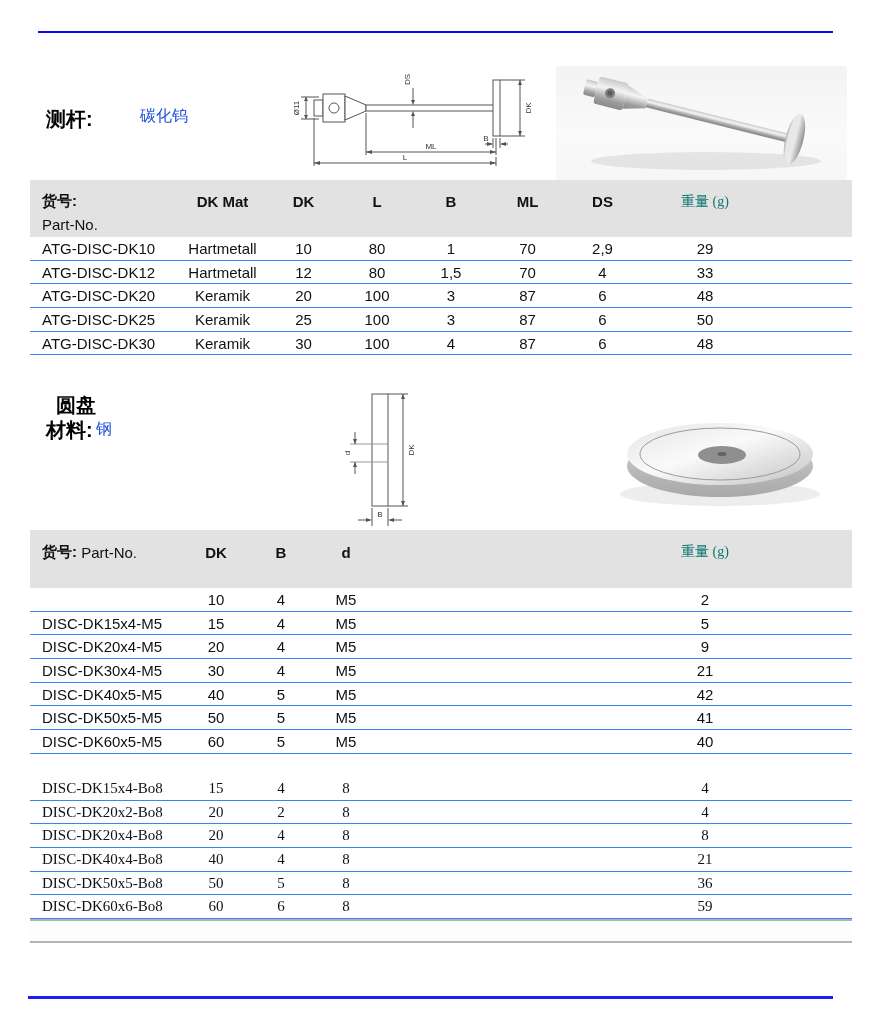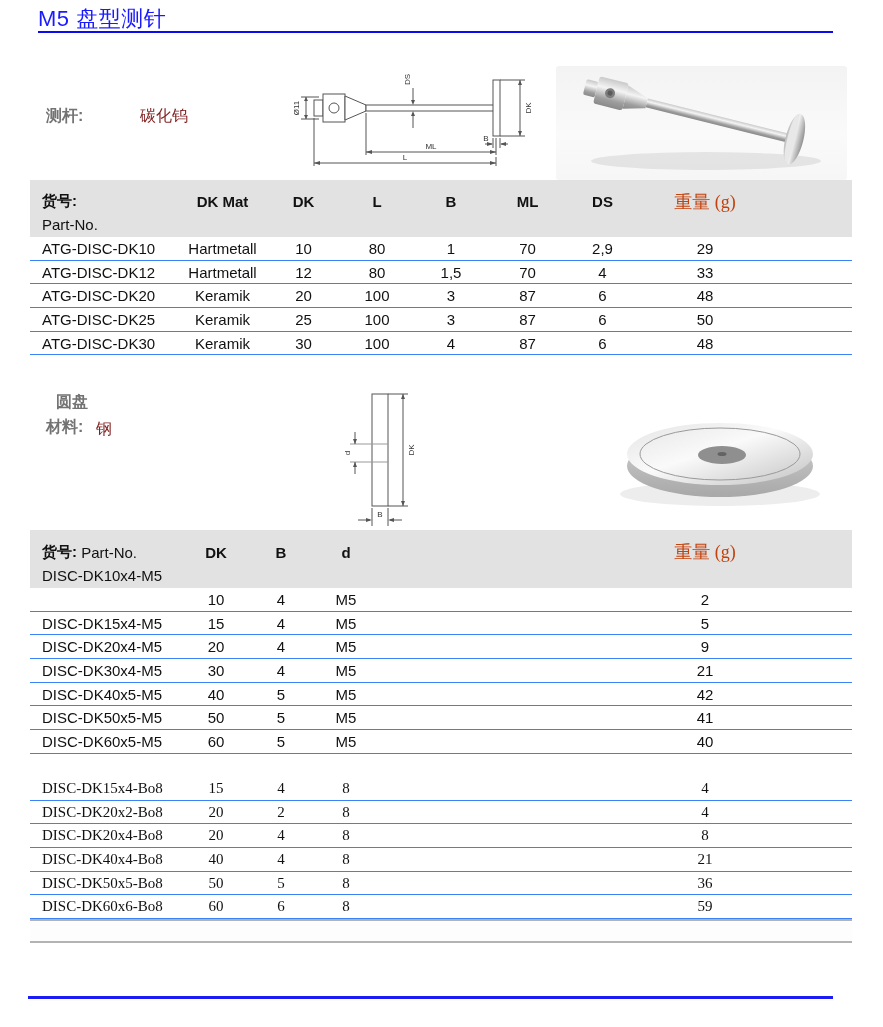--- a/index.html
+++ b/index.html
@@ -2,53 +2,52 @@
 <html><head>
 <meta charset="utf-8">
 <style>
   * { margin:0; padding:0; box-sizing:border-box; }
   html,body { width:883px; height:1027px; background:#ffffff; font-family:"Liberation Sans", sans-serif; color:#111; }
   .page { position:relative; width:883px; height:1027px; background:#fff; overflow:hidden; }
 
   .title { position:absolute; left:38px; top:4px; font-size:22px; color:#1a1aff; letter-spacing:0.5px; }
   .title-rule { position:absolute; left:38px; top:31px; width:795px; border-top:2px solid #0b0bf0; }
 
-  .sec-label { position:absolute; font-size:16px; font-weight:bold; color:#737373; }
-  .sec-value { position:absolute; font-size:16px; font-family:"Liberation Serif", serif; color:#7f1d1d; }
+  .sec-label { position:absolute; font-size:20px; font-weight:bold; color:#000000; }
+  .sec-value { position:absolute; font-size:16px; font-family:"Liberation Serif", serif; color:#1d4ed8; }
 
   .drawing { position:absolute; }
   .drawing svg text { font-family:"Liberation Sans", sans-serif; font-size:8px; fill:#333; }
 
   .photo { position:absolute; background:linear-gradient(180deg,#f3f3f3 0%,#fafafa 60%,#f6f6f6 100%); border-radius:3px; }
 
   .tbl-header { position:absolute; left:30px; width:822px; background:#e2e2e2; display:grid; }
   .t1-cols { grid-template-columns:150px 85px 77px 70px 78px 75px 75px 130px 1fr; }
   .t2-cols { grid-template-columns:150px 72px 58px 72px 258px 130px 1fr; }
   .h1 { height:57px; grid-template-rows:31px 26px; }
   .h2 { height:58px; grid-template-rows:32px 26px; }
   .hc { display:flex; align-items:center; justify-content:center; font-weight:bold; font-size:15px;margin-top:12px; }
   .hc-left { justify-content:flex-start; padding-left:12px; }
   .hc-normal { font-weight:normal; }
-  .hc-serif { font-weight:normal; font-family:"Liberation Serif", serif; font-size:18px; color:#c2410c; }
+  .hc-serif { font-weight:normal; font-family:"Liberation Serif", serif; font-size:14px; color:#0f766e; }
   .hc-sub { display:flex; align-items:center; font-size:15px; padding-left:12px; }
 
   .rows { position:absolute; left:30px; width:822px; }
   .t-row { display:grid; height:23.7px; align-items:center; border-bottom:1px solid #3b82f6; font-size:15px; }
   .c-pn { padding-left:12px; text-align:left; white-space:nowrap; }
   .c-num { text-align:center; }
 
   .band { position:absolute; left:30px; top:919px; width:822px; height:24px; border-top:2px solid #b3b3b3; border-bottom:2px solid #b3b3b3; background:#fdfdfd; }
   .bottom-rule { position:absolute; left:28px; top:996px; width:805px; border-top:3px solid #1c1cf5; }
 </style>
 </head>
 <body>
 
 <div class="page">
 
-  <div class="title">M5 盘型测针</div>
   <div class="title-rule"></div>
 
   <div class="sec-label" style="left:46px; top:106px;">测杆:</div>
   <div class="sec-value" style="left:140px; top:106px;">碳化钨</div>
 
   <div class="drawing" style="left:293px; top:58px; width:257px; height:112px;">
     <svg width="257" height="112" viewBox="0 0 257 112">
       <g stroke="#555" stroke-width="1" fill="none">
 
         <line x1="8" y1="39" x2="26" y2="39"></line>
@@ -257,21 +256,20 @@
     <div class="hc hc-left">
       <span style="font-weight:bold;">货号:</span>
       <span style="font-weight:normal; white-space:pre;"> Part-No.</span>
     </div>
     <div class="hc">DK</div>
     <div class="hc">B</div>
     <div class="hc">d</div>
     <div></div>
     <div class="hc hc-serif">重量 (g)</div>
     <div></div>
-    <div class="hc-sub hc-normal">DISC-DK10x4-M5</div>
   </div>
 
   <div class="rows" style="top:588px;">
   <div class="t-row t2-cols">
     <span class="c-pn"></span>
     <span class="c-num">10</span>
     <span class="c-num">4</span>
     <span class="c-num">M5</span>
     <span></span>
     <span class="c-num">2</span>

